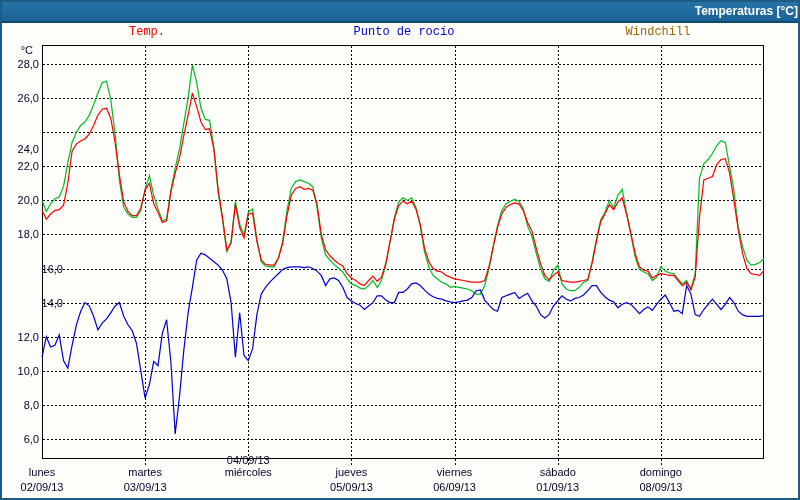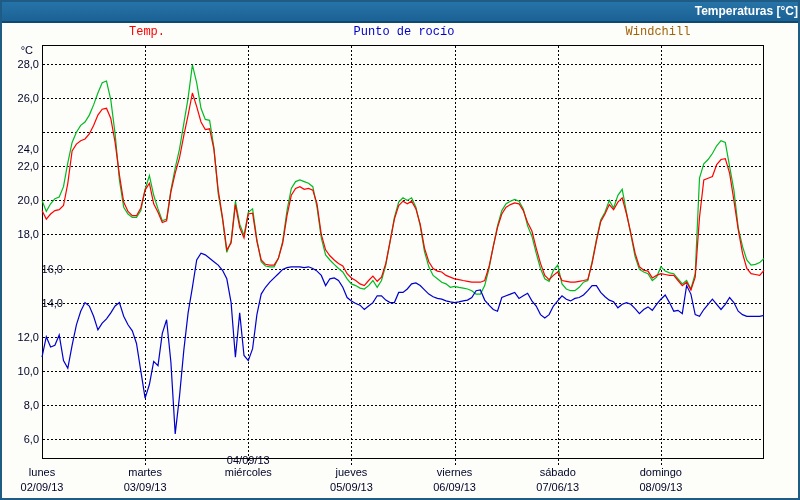--- a/index.html
+++ b/index.html
@@ -66,21 +66,21 @@
       <div class="xlab" style="left: 40px; top: 479px;">02/09/13</div>
       <div class="xlab" style="left: 143.143px; top: 464px;">martes</div>
       <div class="xlab" style="left: 143.143px; top: 479px;">03/09/13</div>
       <div class="xlab" style="left: 246.286px; top: 464px;">miércoles</div>
       <div class="xlab" style="left: 246.286px; top: 452px;">04/09/13</div>
       <div class="xlab" style="left: 349.429px; top: 464px;">jueves</div>
       <div class="xlab" style="left: 349.429px; top: 479px;">05/09/13</div>
       <div class="xlab" style="left: 452.571px; top: 464px;">viernes</div>
       <div class="xlab" style="left: 452.571px; top: 479px;">06/09/13</div>
       <div class="xlab" style="left: 555.714px; top: 464px;">sábado</div>
-      <div class="xlab" style="left: 555.714px; top: 479px;">07/06/13</div>
+      <div class="xlab" style="left: 555.714px; top: 479px;">01/09/13</div>
       <div class="xlab" style="left: 658.857px; top: 464px;">domingo</div>
       <div class="xlab" style="left: 658.857px; top: 479px;">08/09/13</div>
     </div>
 
   <svg id="plot-svg" width="800" height="500" viewBox="0 0 800 500">
       <line x1="41" y1="62.5" x2="761" y2="62.5" stroke="#000000" stroke-width="1" stroke-dasharray="2,2"></line>
       <line x1="41" y1="96.5" x2="761" y2="96.5" stroke="#000000" stroke-width="1" stroke-dasharray="2,2"></line>
       <line x1="41" y1="130.5" x2="761" y2="130.5" stroke="#000000" stroke-width="1" stroke-dasharray="2,2"></line>
       <line x1="41" y1="164.5" x2="761" y2="164.5" stroke="#000000" stroke-width="1" stroke-dasharray="2,2"></line>
       <line x1="41" y1="198.5" x2="761" y2="198.5" stroke="#000000" stroke-width="1" stroke-dasharray="2,2"></line>

